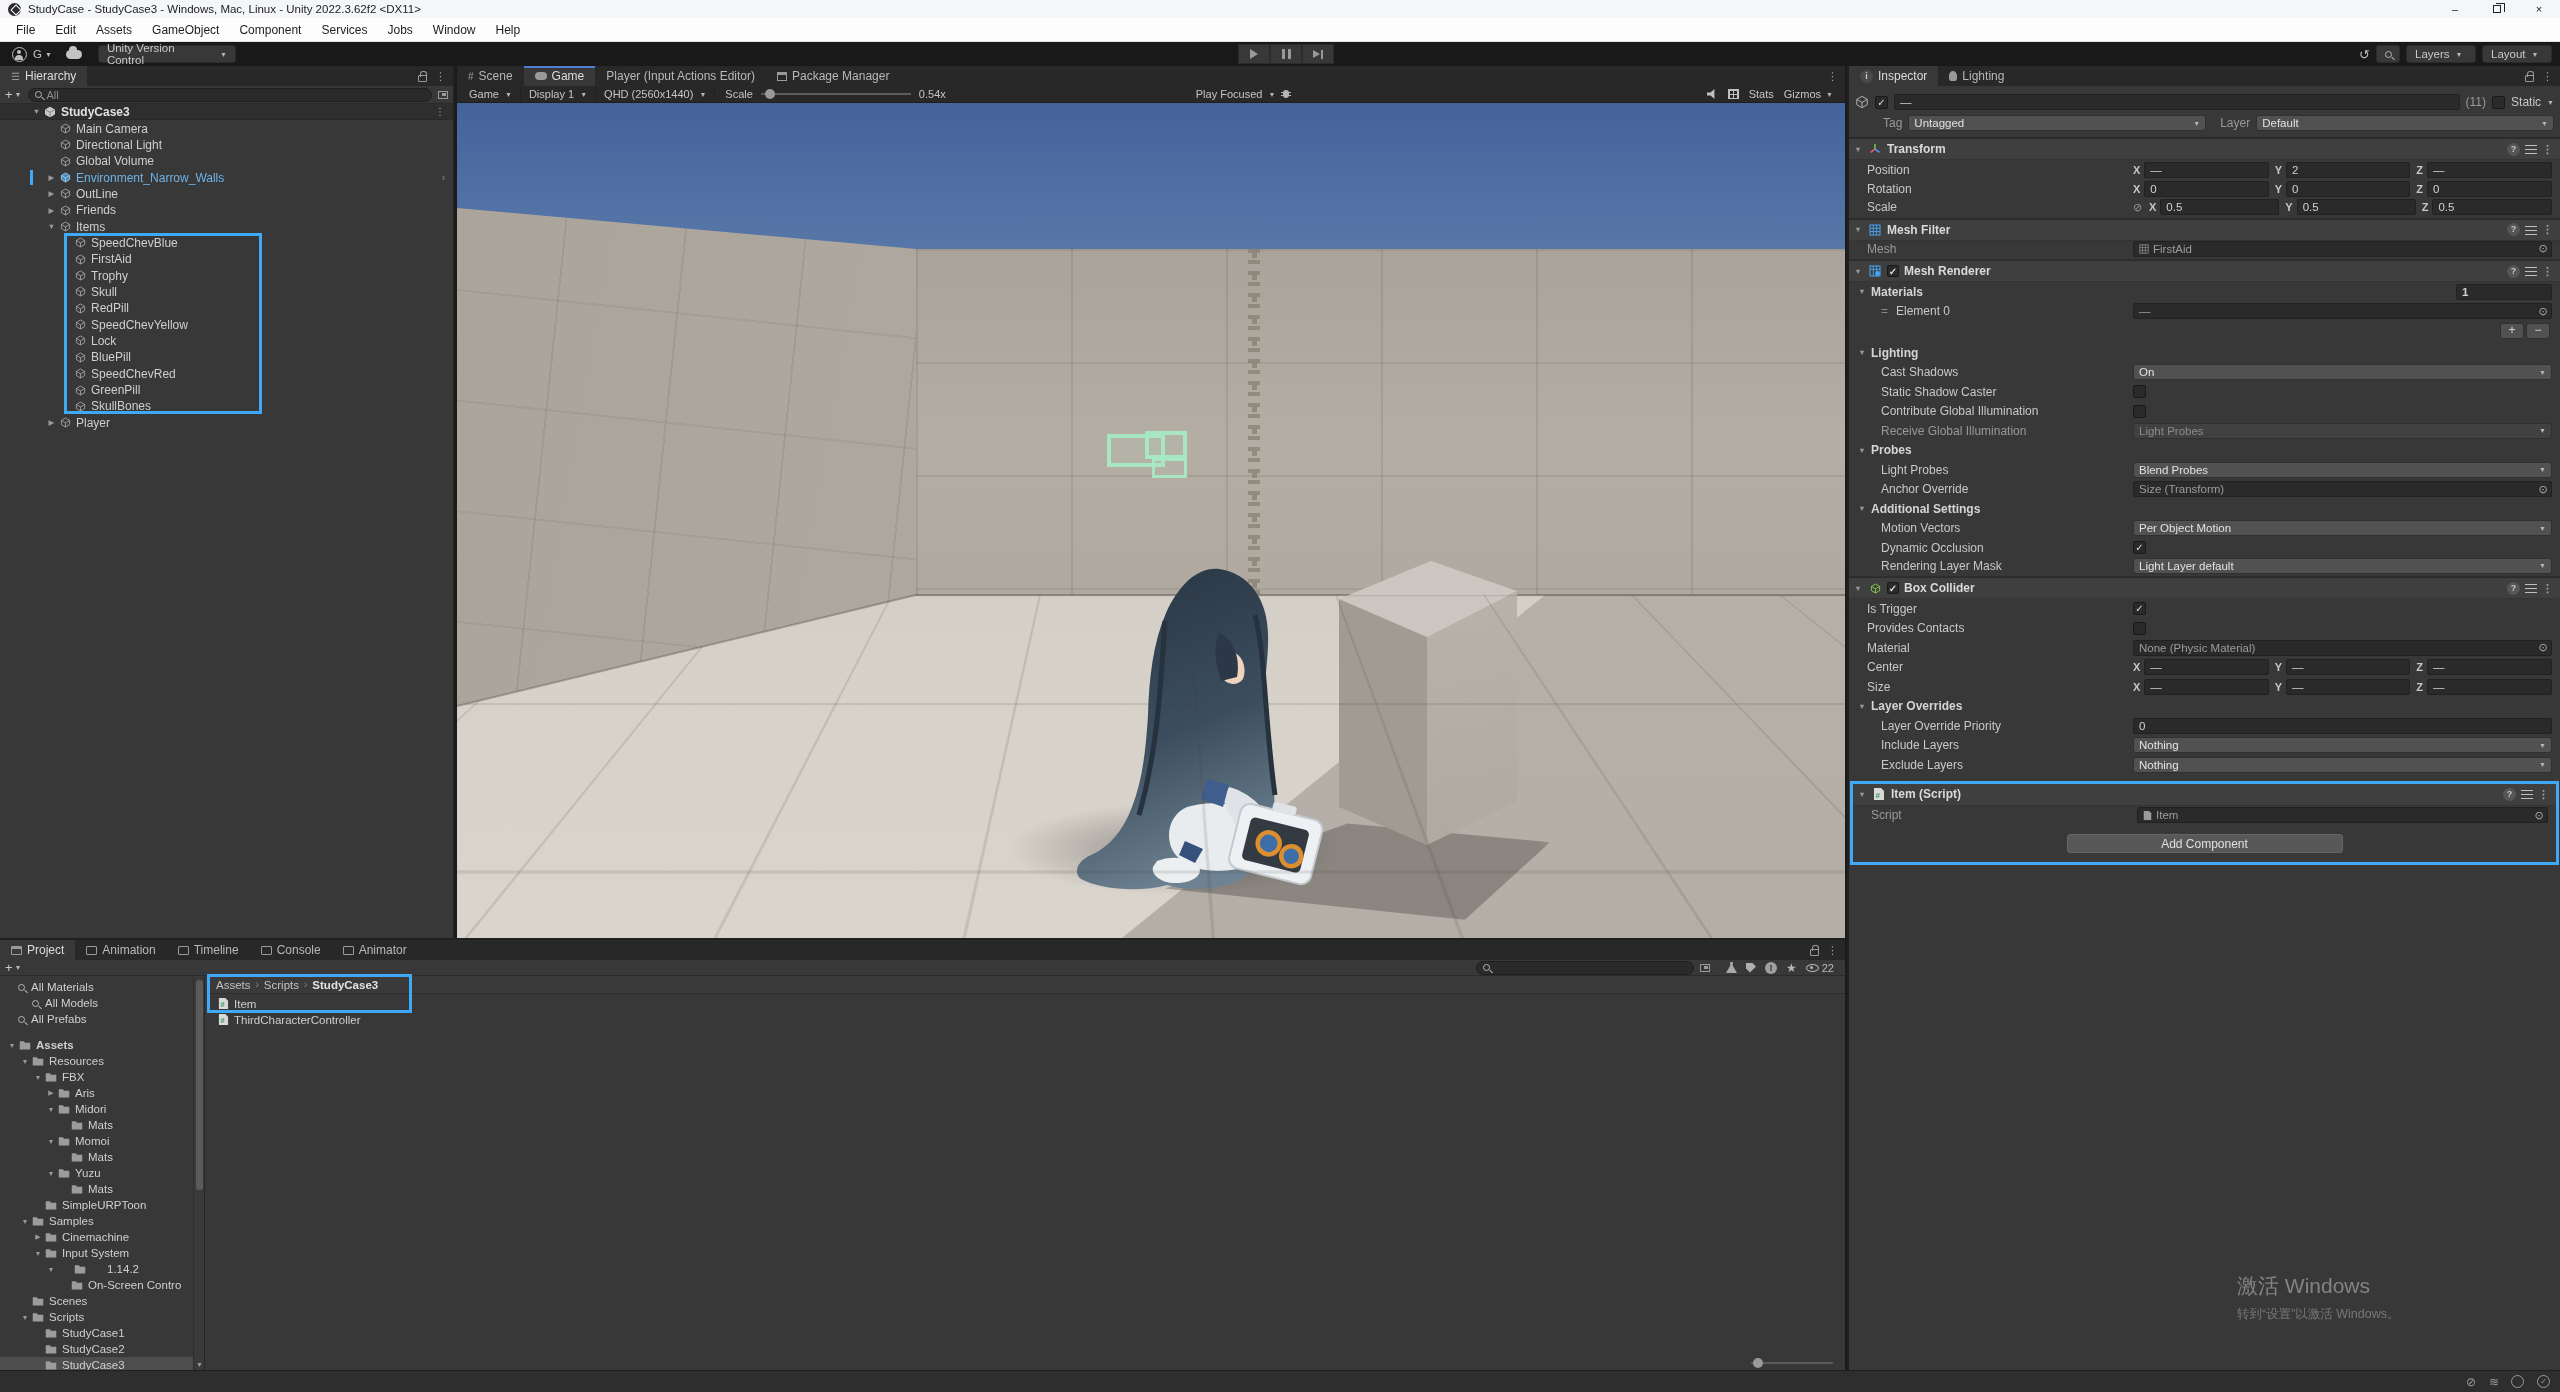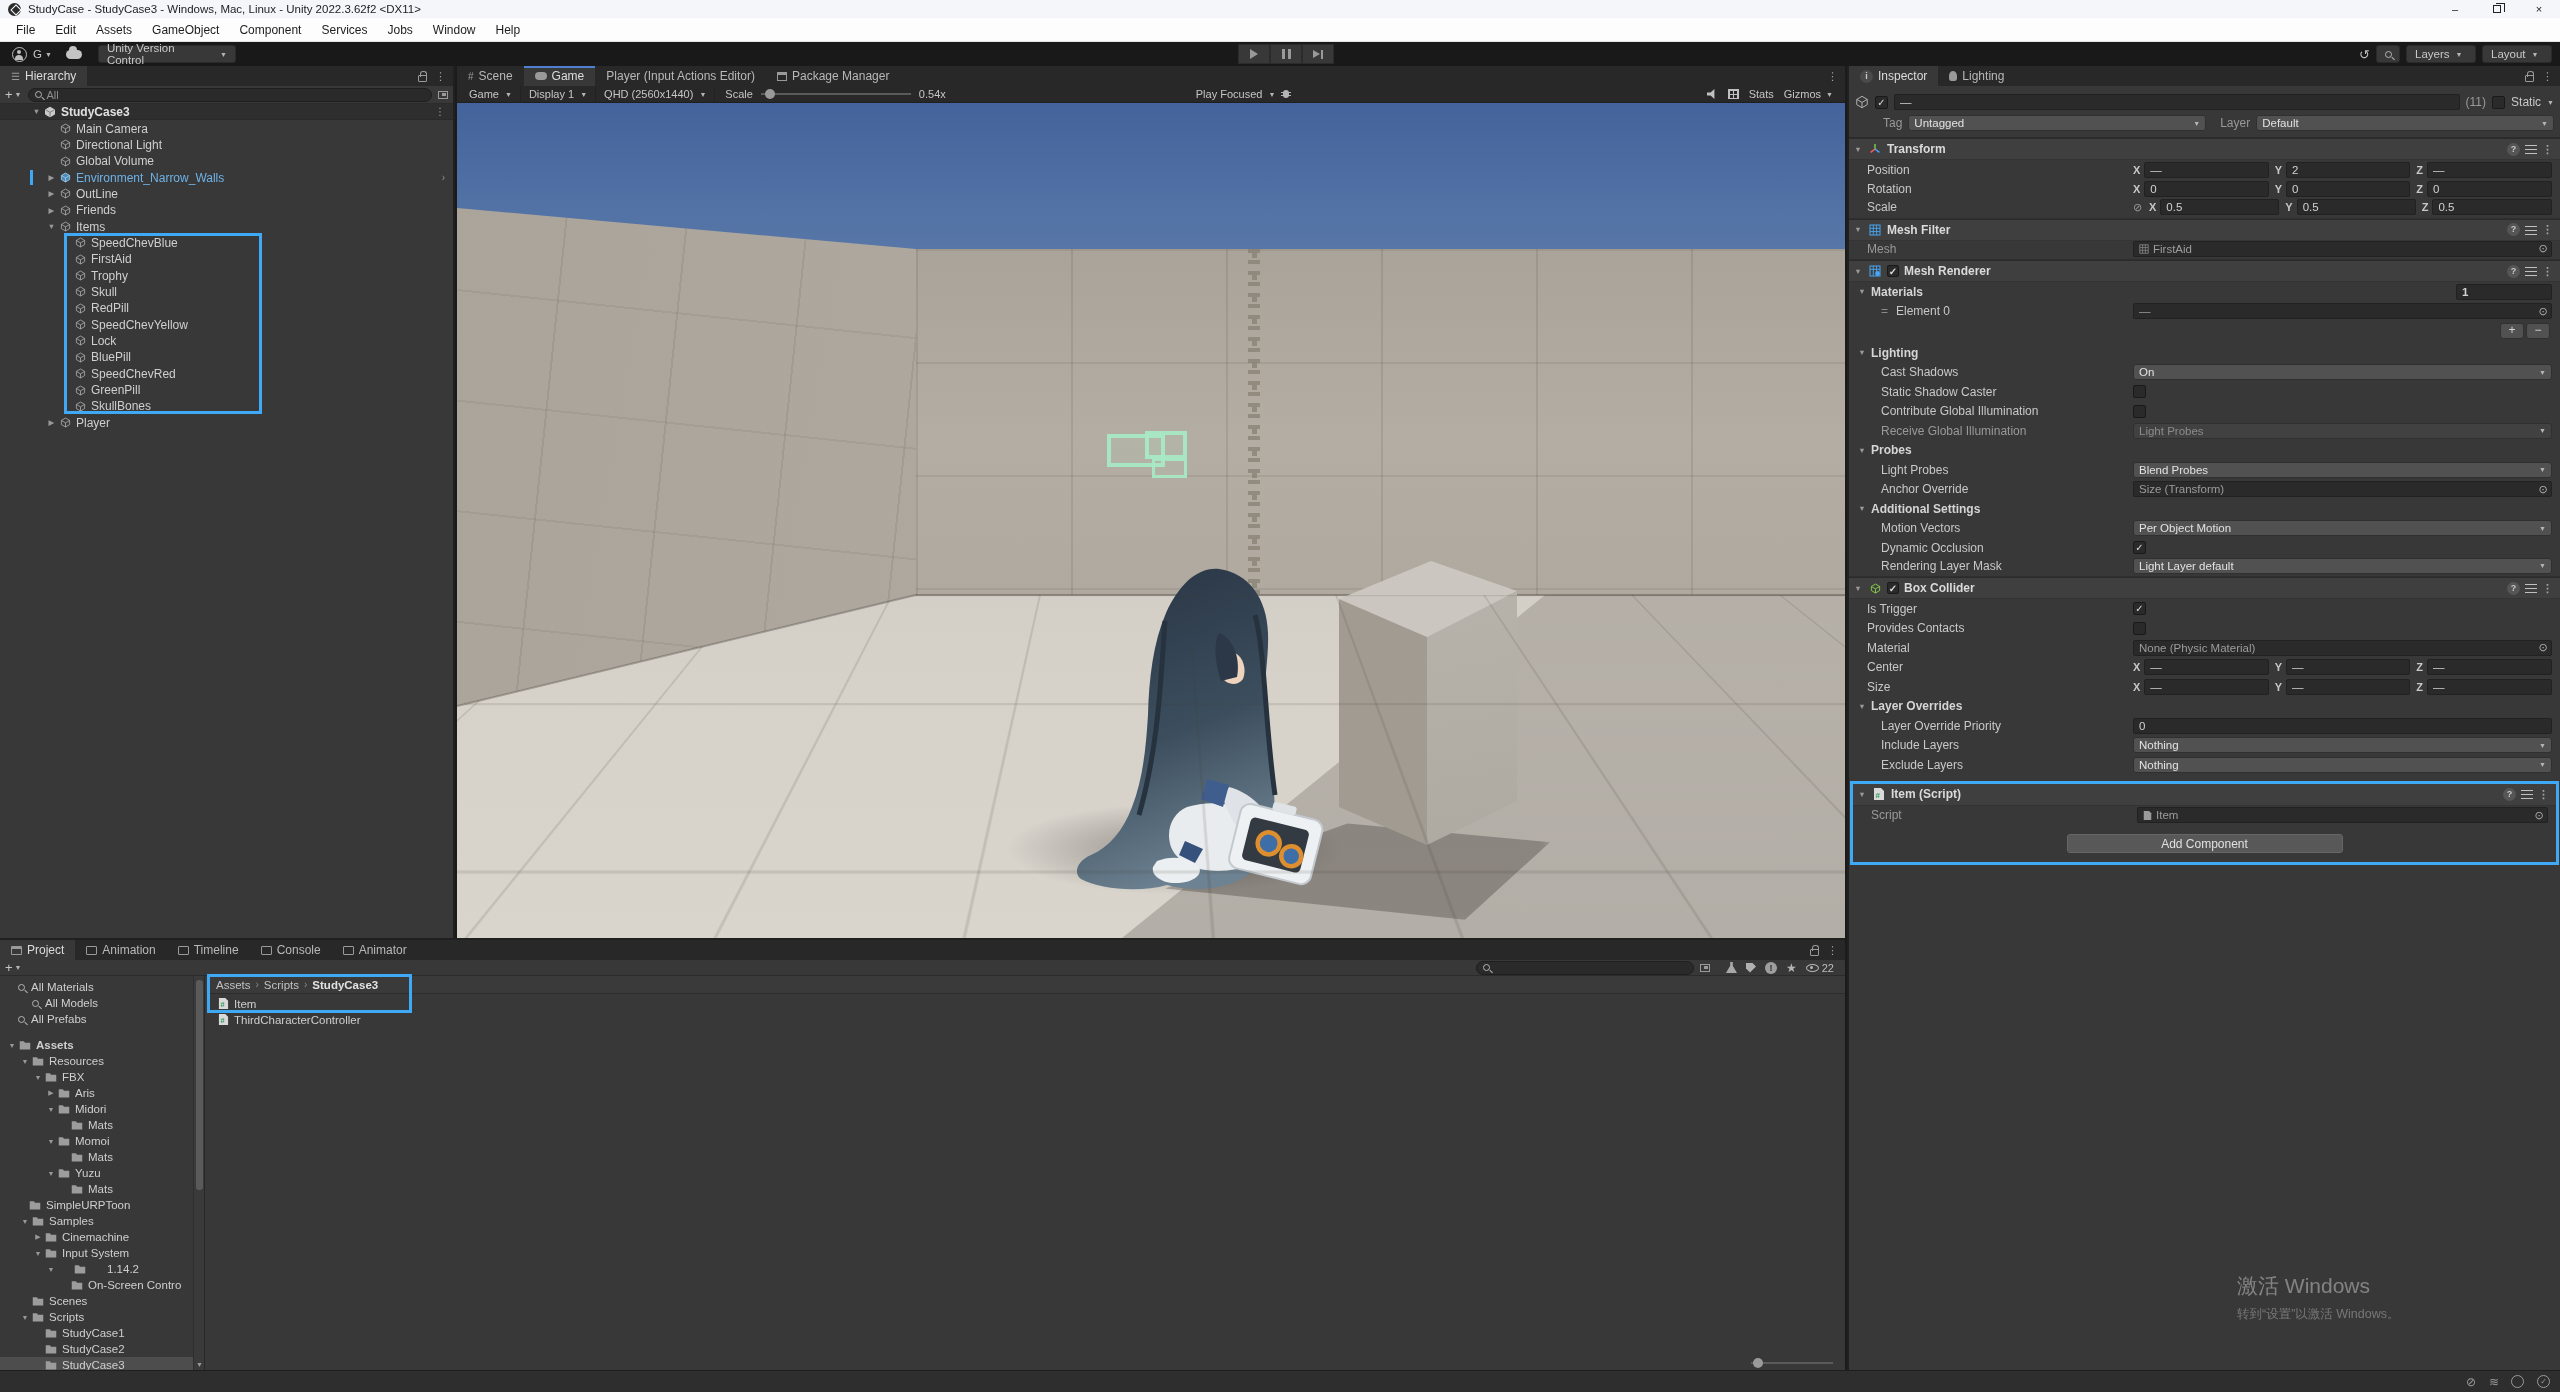--- a/index.html
+++ b/index.html
@@ -1138,21 +1138,21 @@
             </div>
             <div class="p-row" style="padding-left: 58px;">
               <span class="arr"></span>
               <span class="licon">
                 <svg width="12" height="10" viewBox="0 0 16 13">
                   <path d="M1 1.5 h5.5 l1.5 2 H15 v9 H1 Z" fill="#9c9c9c"></path>
                 </svg>
               </span>
               <span>Mats</span>
             </div>
-            <div class="p-row" style="padding-left: 16px; align-items: center;">
+            <div class="p-row" style="padding-left: 32px; align-items: center;">
               <span class="arr"></span>
               <span class="licon">
                 <svg width="12" height="10" viewBox="0 0 16 13">
                   <path d="M1 1.5 h5.5 l1.5 2 H15 v9 H1 Z" fill="#9c9c9c"></path>
                 </svg>
               </span>
               <span>SimpleURPToon</span>
             </div>
             <div class="p-row" style="padding-left: 19px;">
               <span class="arr">▼</span>

